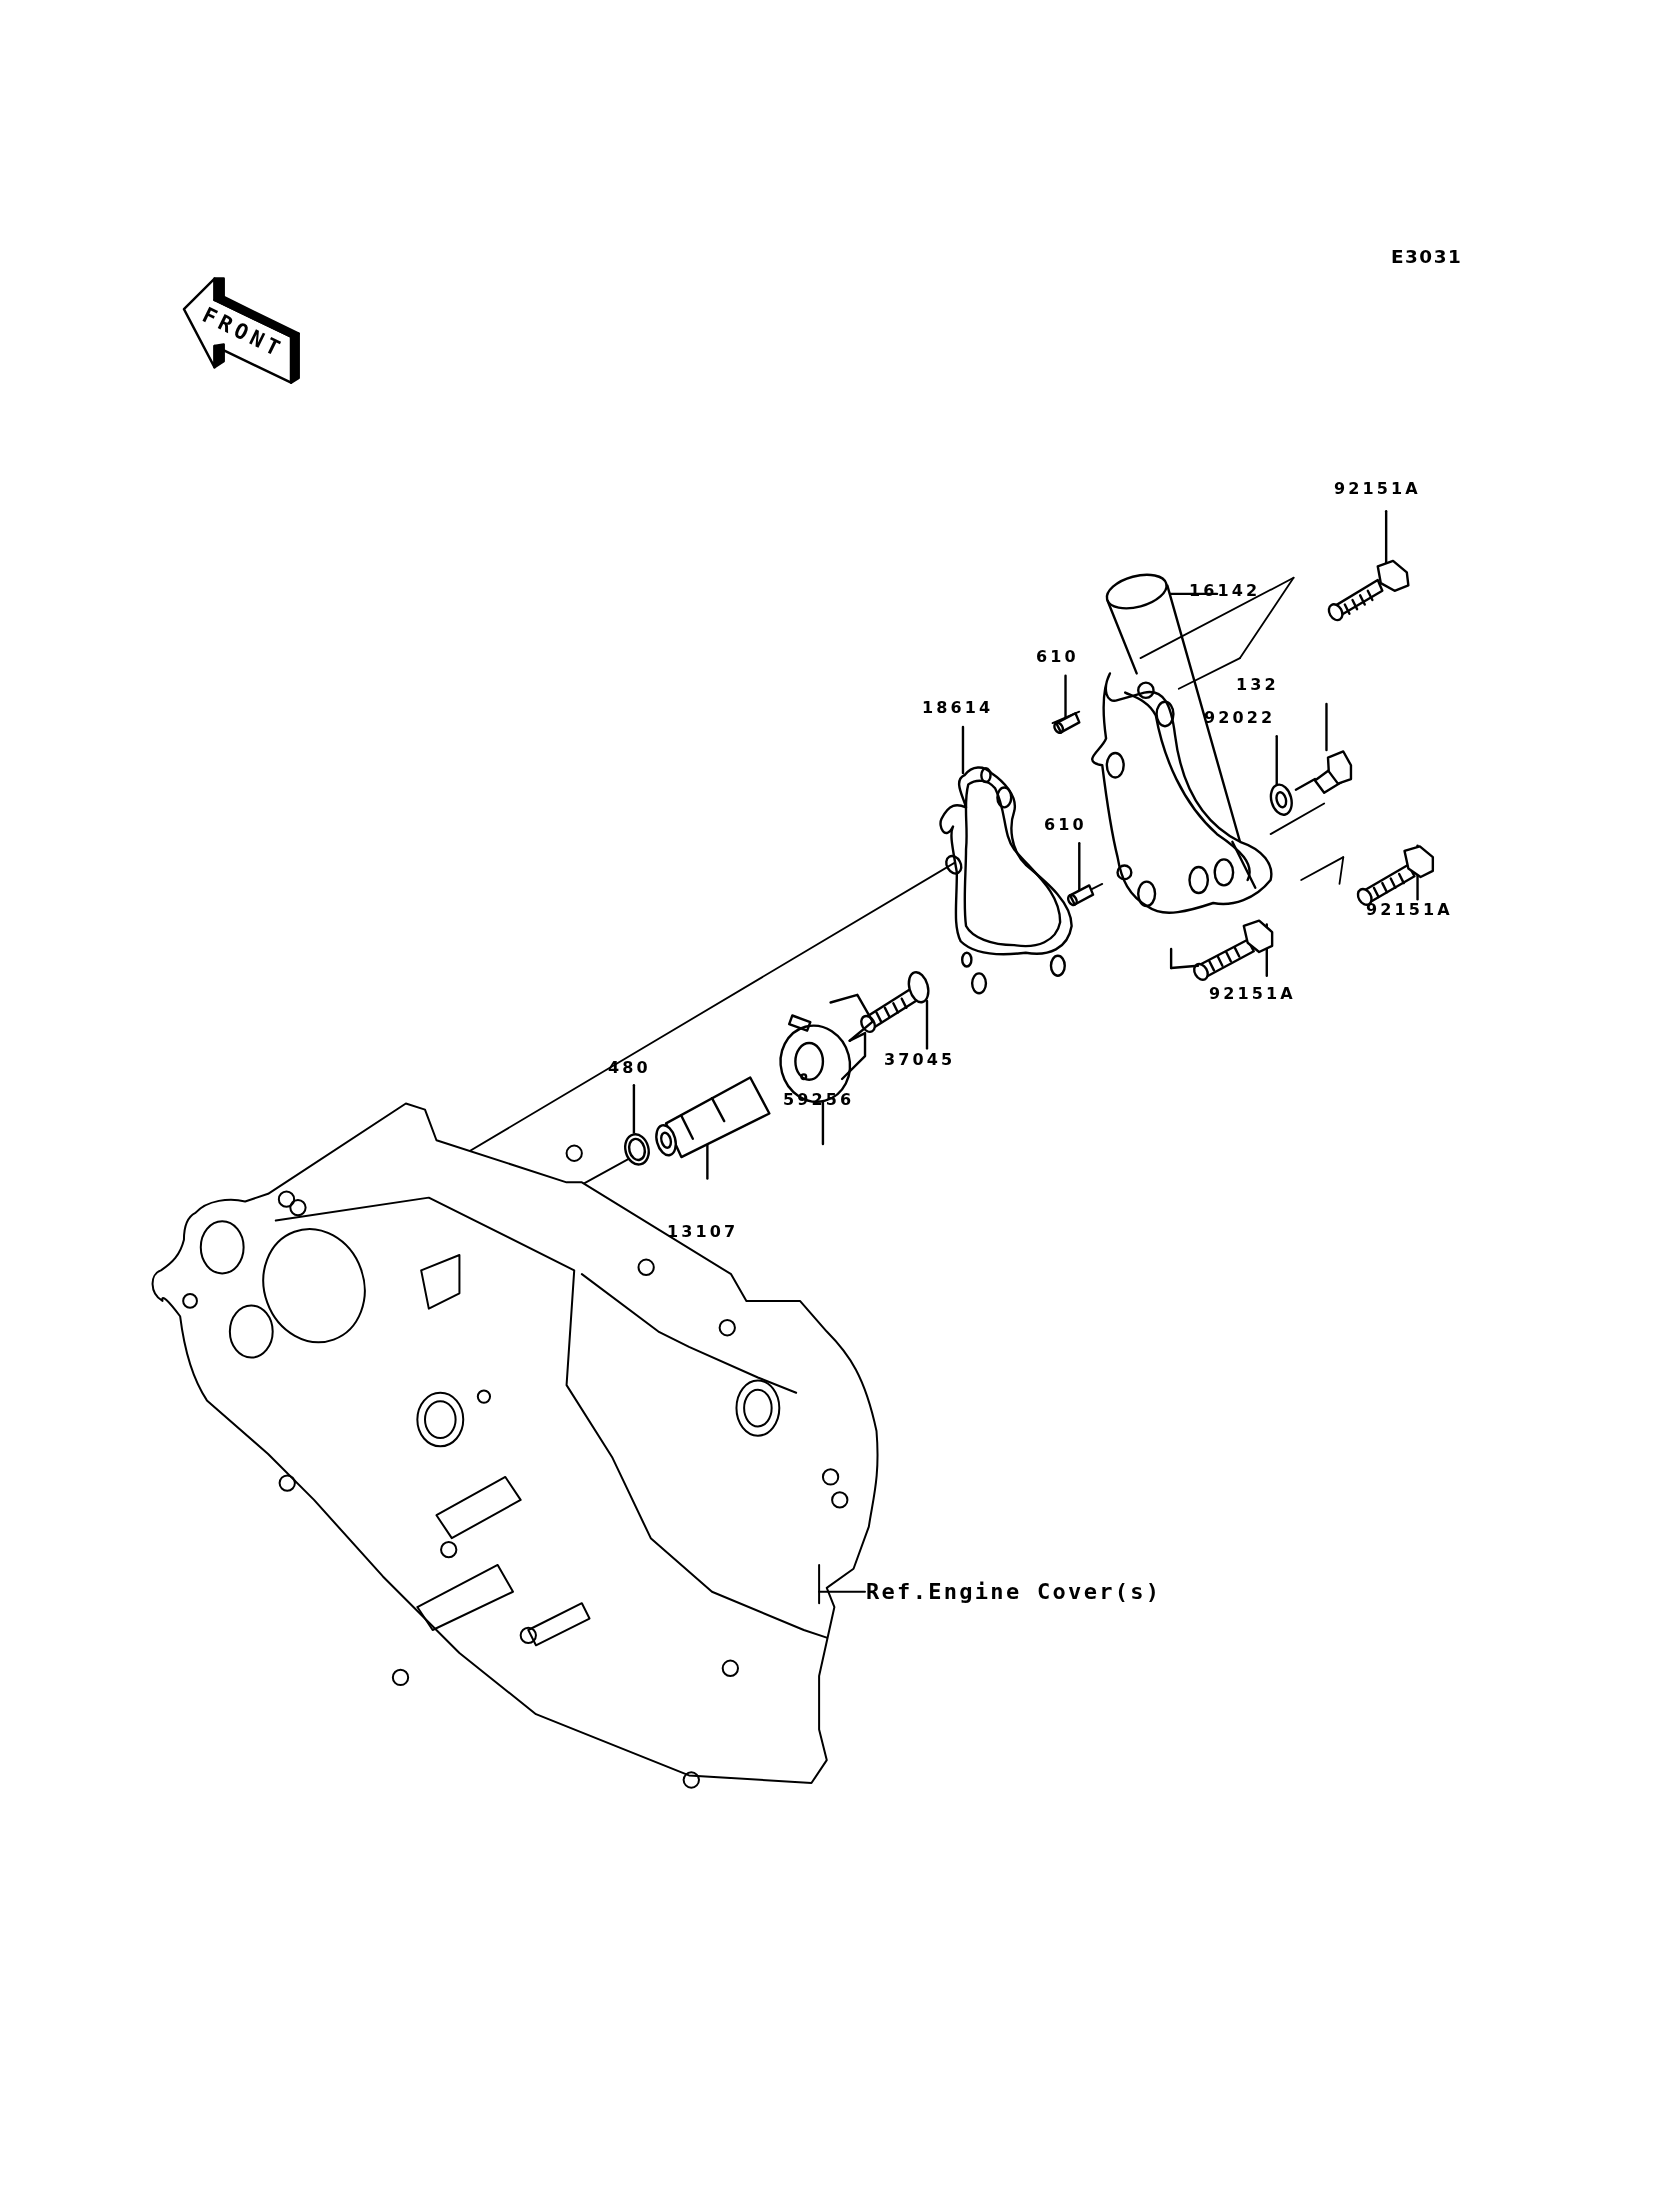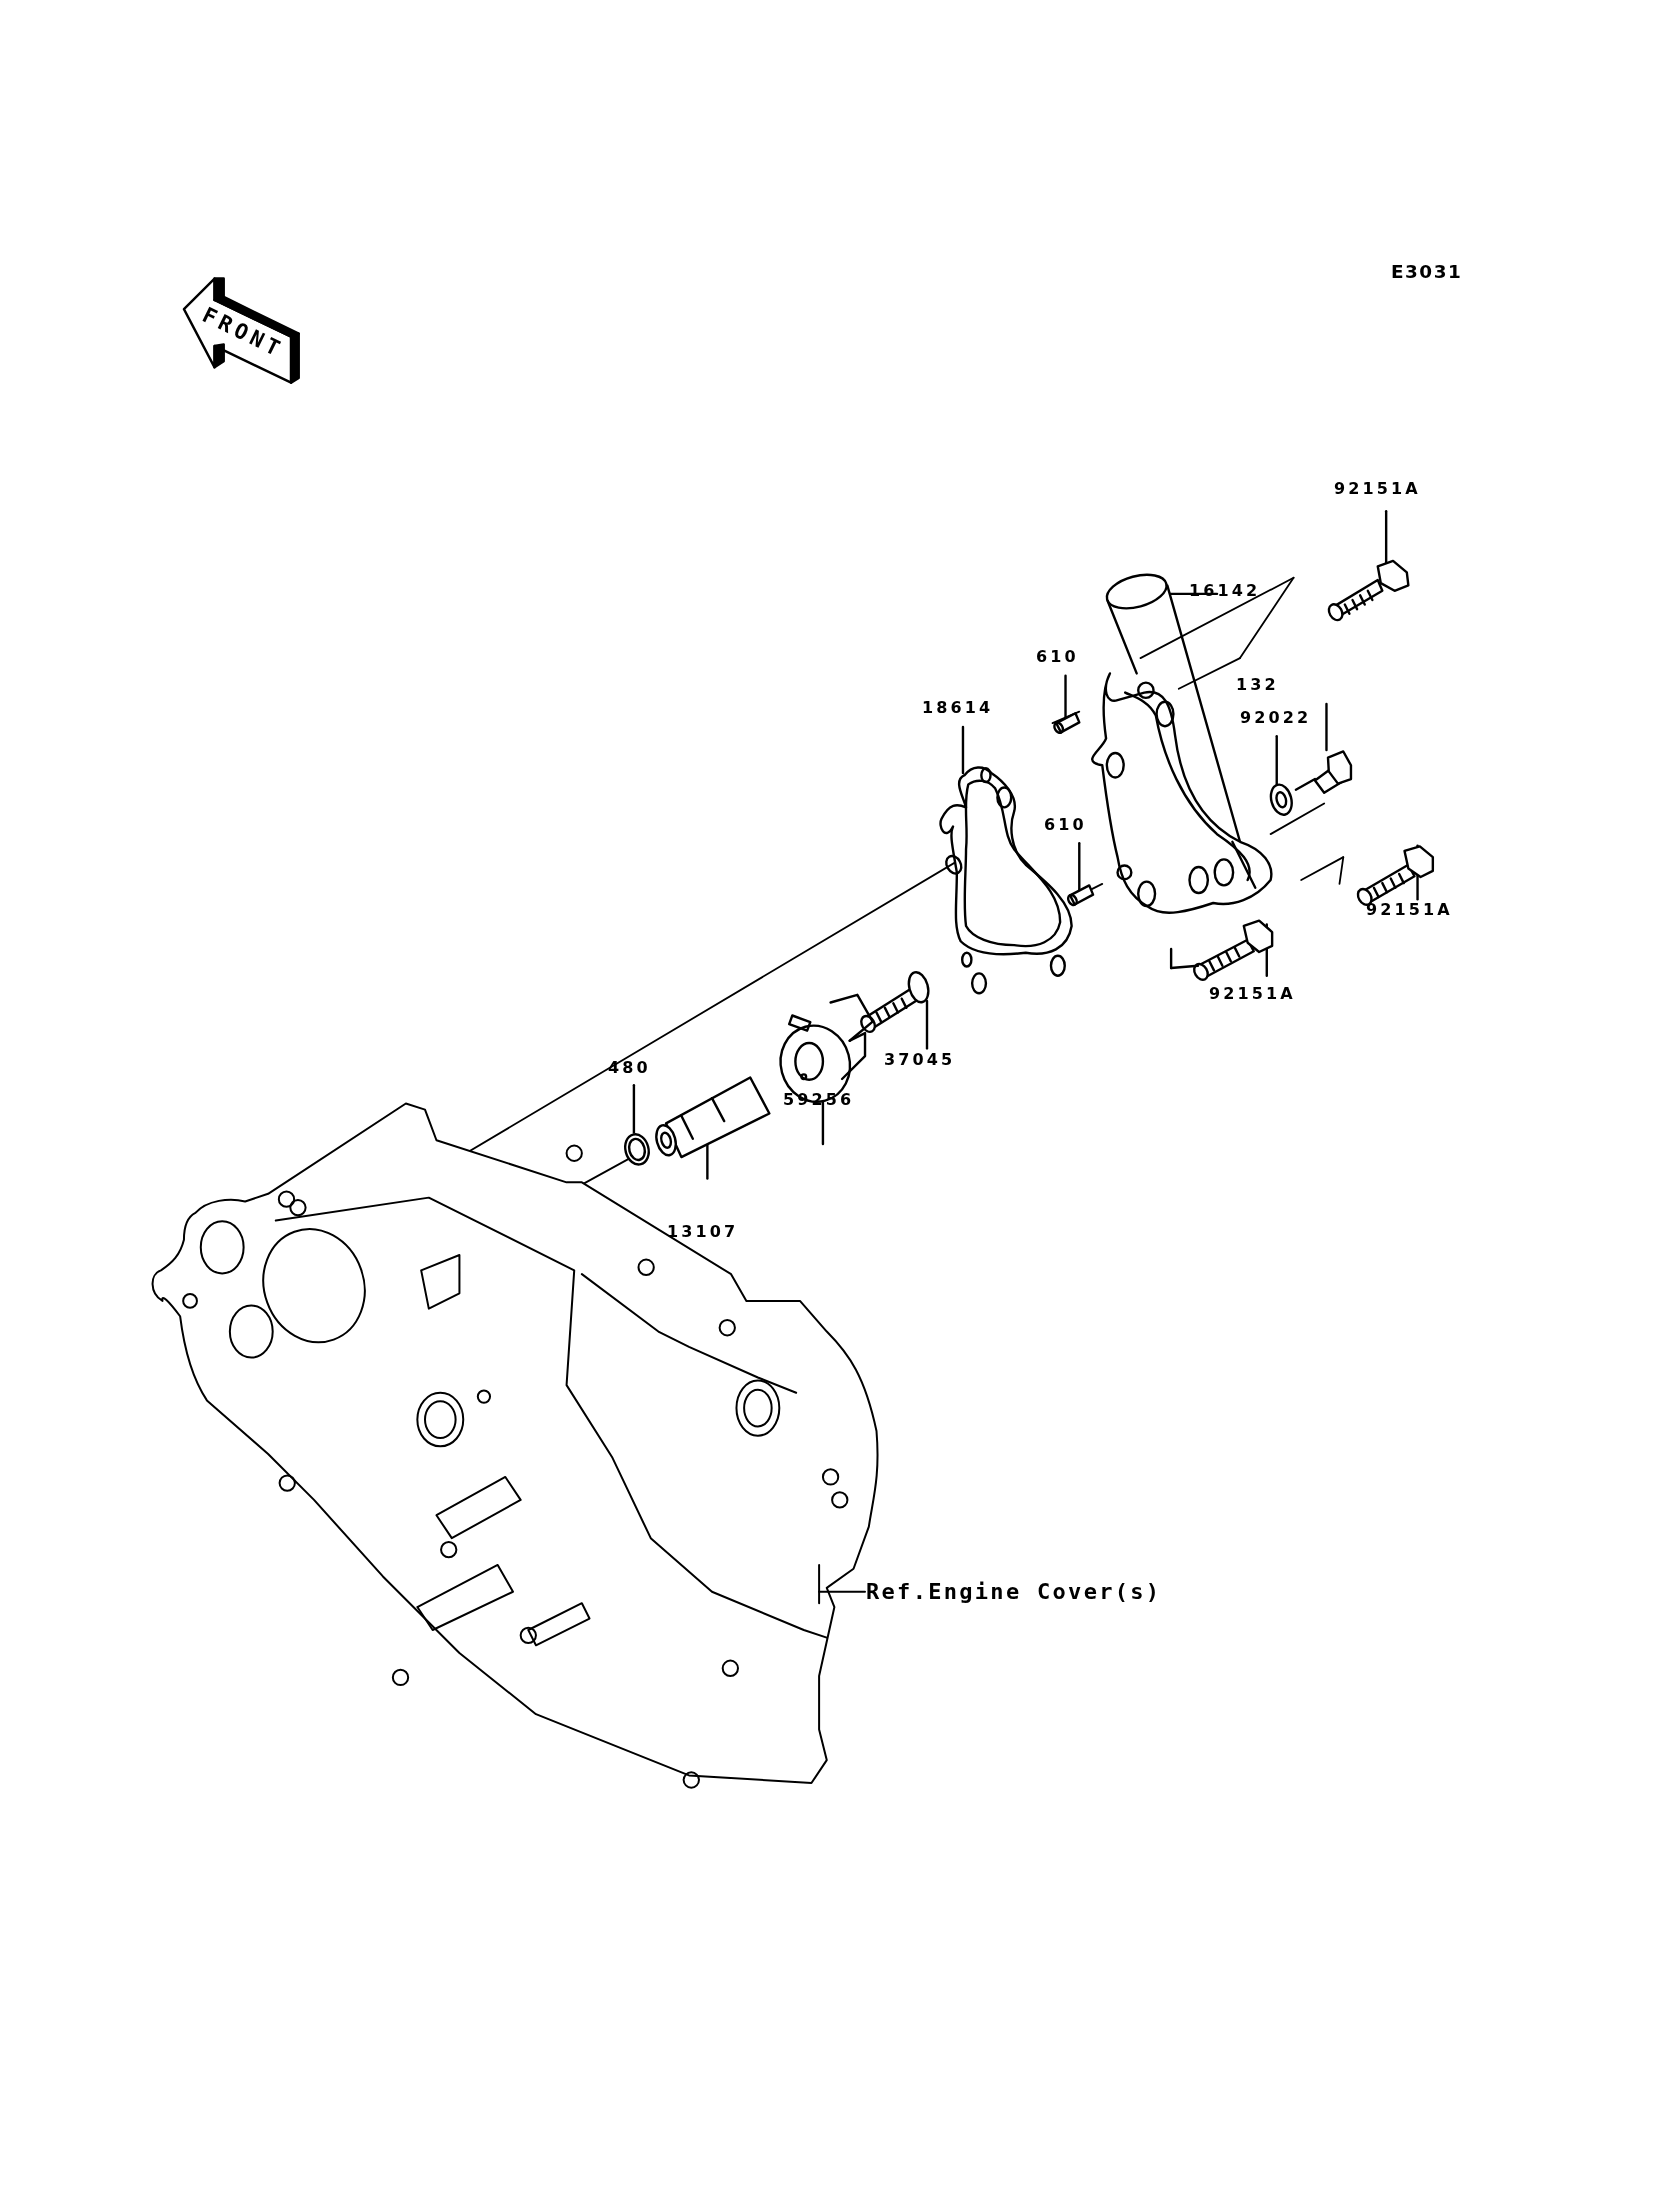--- a/index.html
+++ b/index.html
@@ -194,28 +194,28 @@
     <path d="M545,2100 L650,2045 L670,2080 L565,2130 Z"></path>
     <path d="M690,2130 L760,2095 L770,2115 L700,2150 Z"></path>
   </g>
 
   <g stroke-width="2">
     <line x1="1070" y1="2045" x2="1070" y2="2095"></line>
     <line x1="1070" y1="2080" x2="1130" y2="2080"></line>
   </g>
 </svg>
 
-<div class="lbl code" style="left:1391px;top:263px;text-align:center;">E3031</div>
+<div class="lbl code" style="left:1391px;top:248px;text-align:center;">E3031</div>
 
 <div class="lbl" style="left:1334px;top:481px;">92151A</div>
 <div class="lbl" style="left:1168px;top:583px;margin-left:21px;">16142</div>
 <div class="lbl" style="left:1036px;top:649px;">610</div>
 <div class="lbl" style="left:922px;top:700px;">18614</div>
 <div class="lbl" style="left:1236px;top:677px;">132</div>
-<div class="lbl" style="left:1240px;top:710px;">92022</div>
+<div class="lbl" style="left:1204px;top:710px;">92022</div>
 <div class="lbl" style="left:1044px;top:817px;">610</div>
 <div class="lbl" style="left:1366px;top:902px;">92151A</div>
 <div class="lbl" style="left:1209px;top:986px;">92151A</div>
 <div class="lbl" style="left:884px;top:1052px;">37045</div>
 <div class="lbl" style="left:608px;top:1060px;">480</div>
 <div class="lbl" style="left:667px;top:1181px;margin-top:43px;">13107</div>
 <div class="lbl" style="left:783px;top:1092px;">59256</div>
 
 <div class="lbl ref" style="left:866px;top:1581px;text-align:right;">Ref.Engine Cover(s)</div>
 

